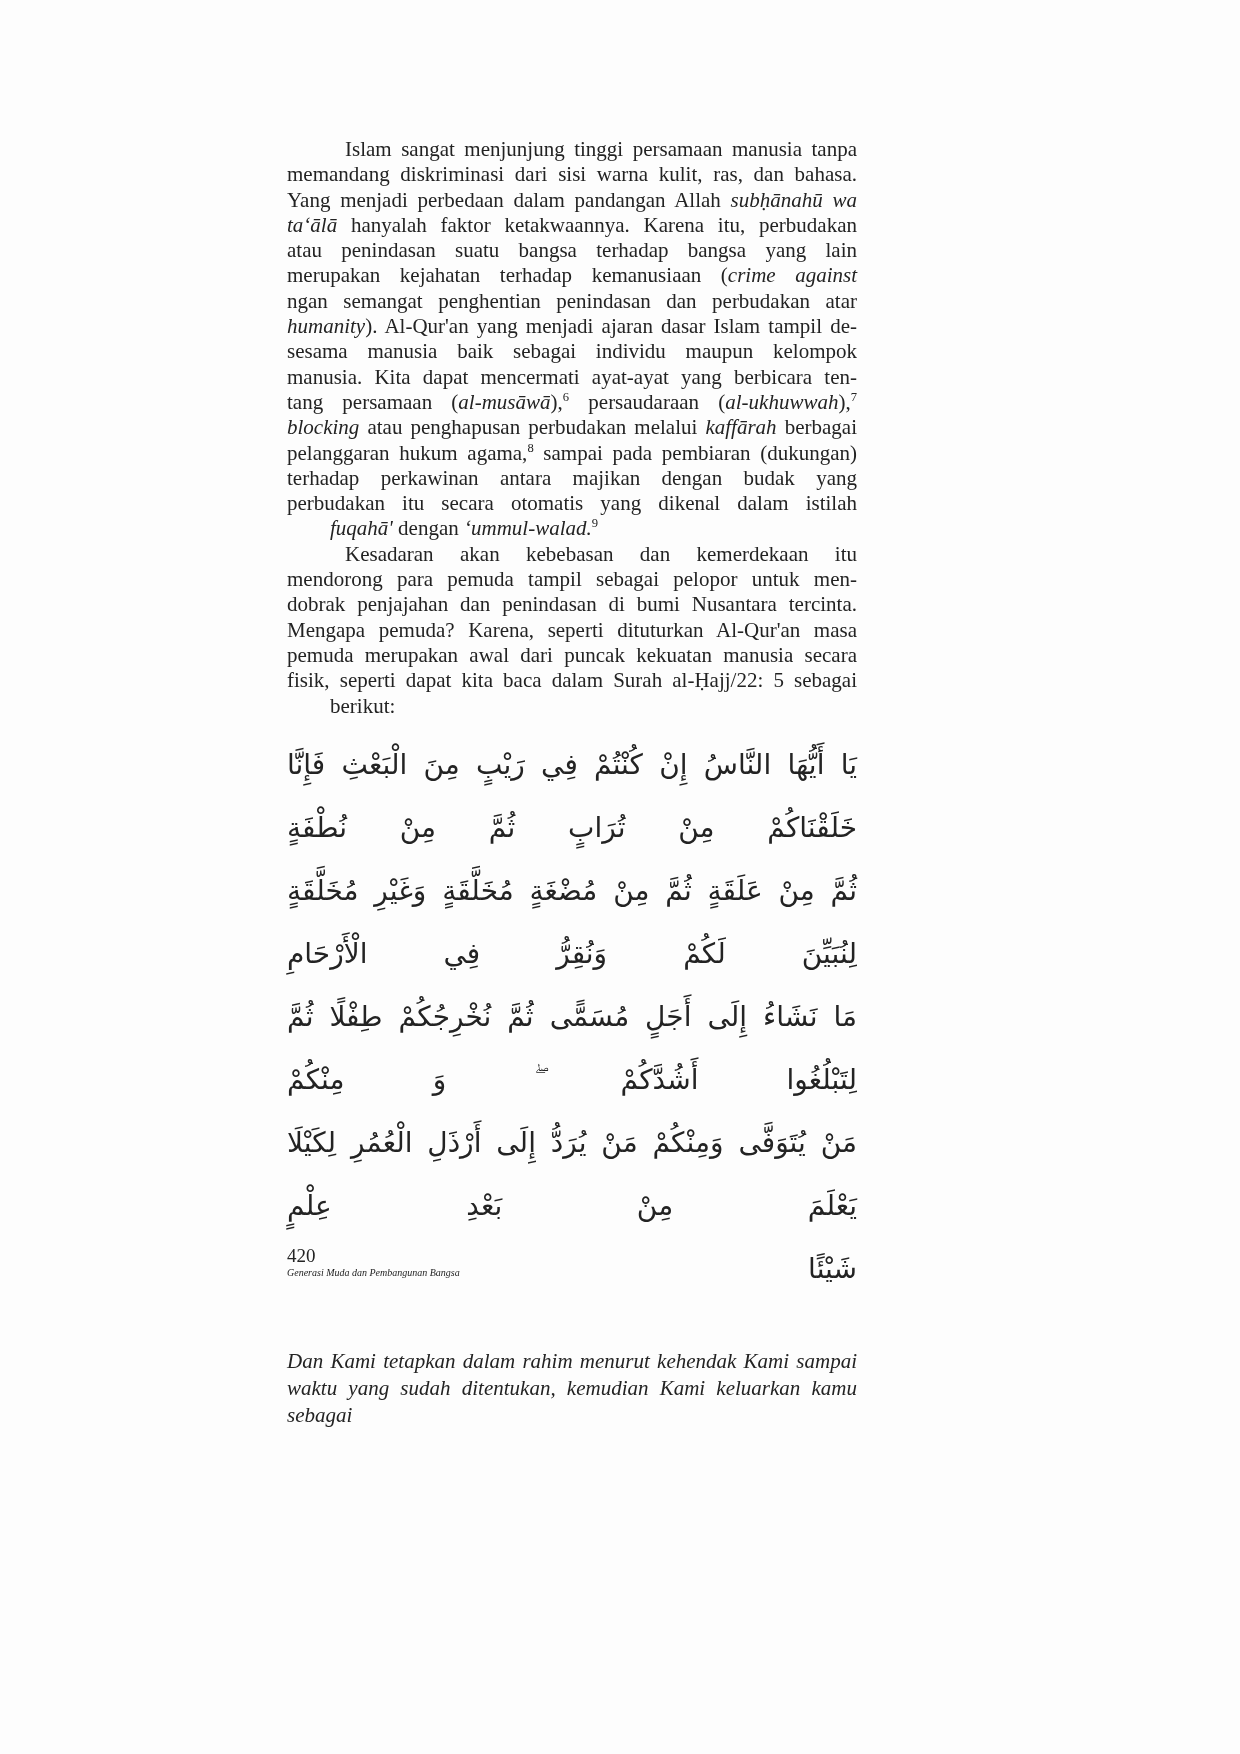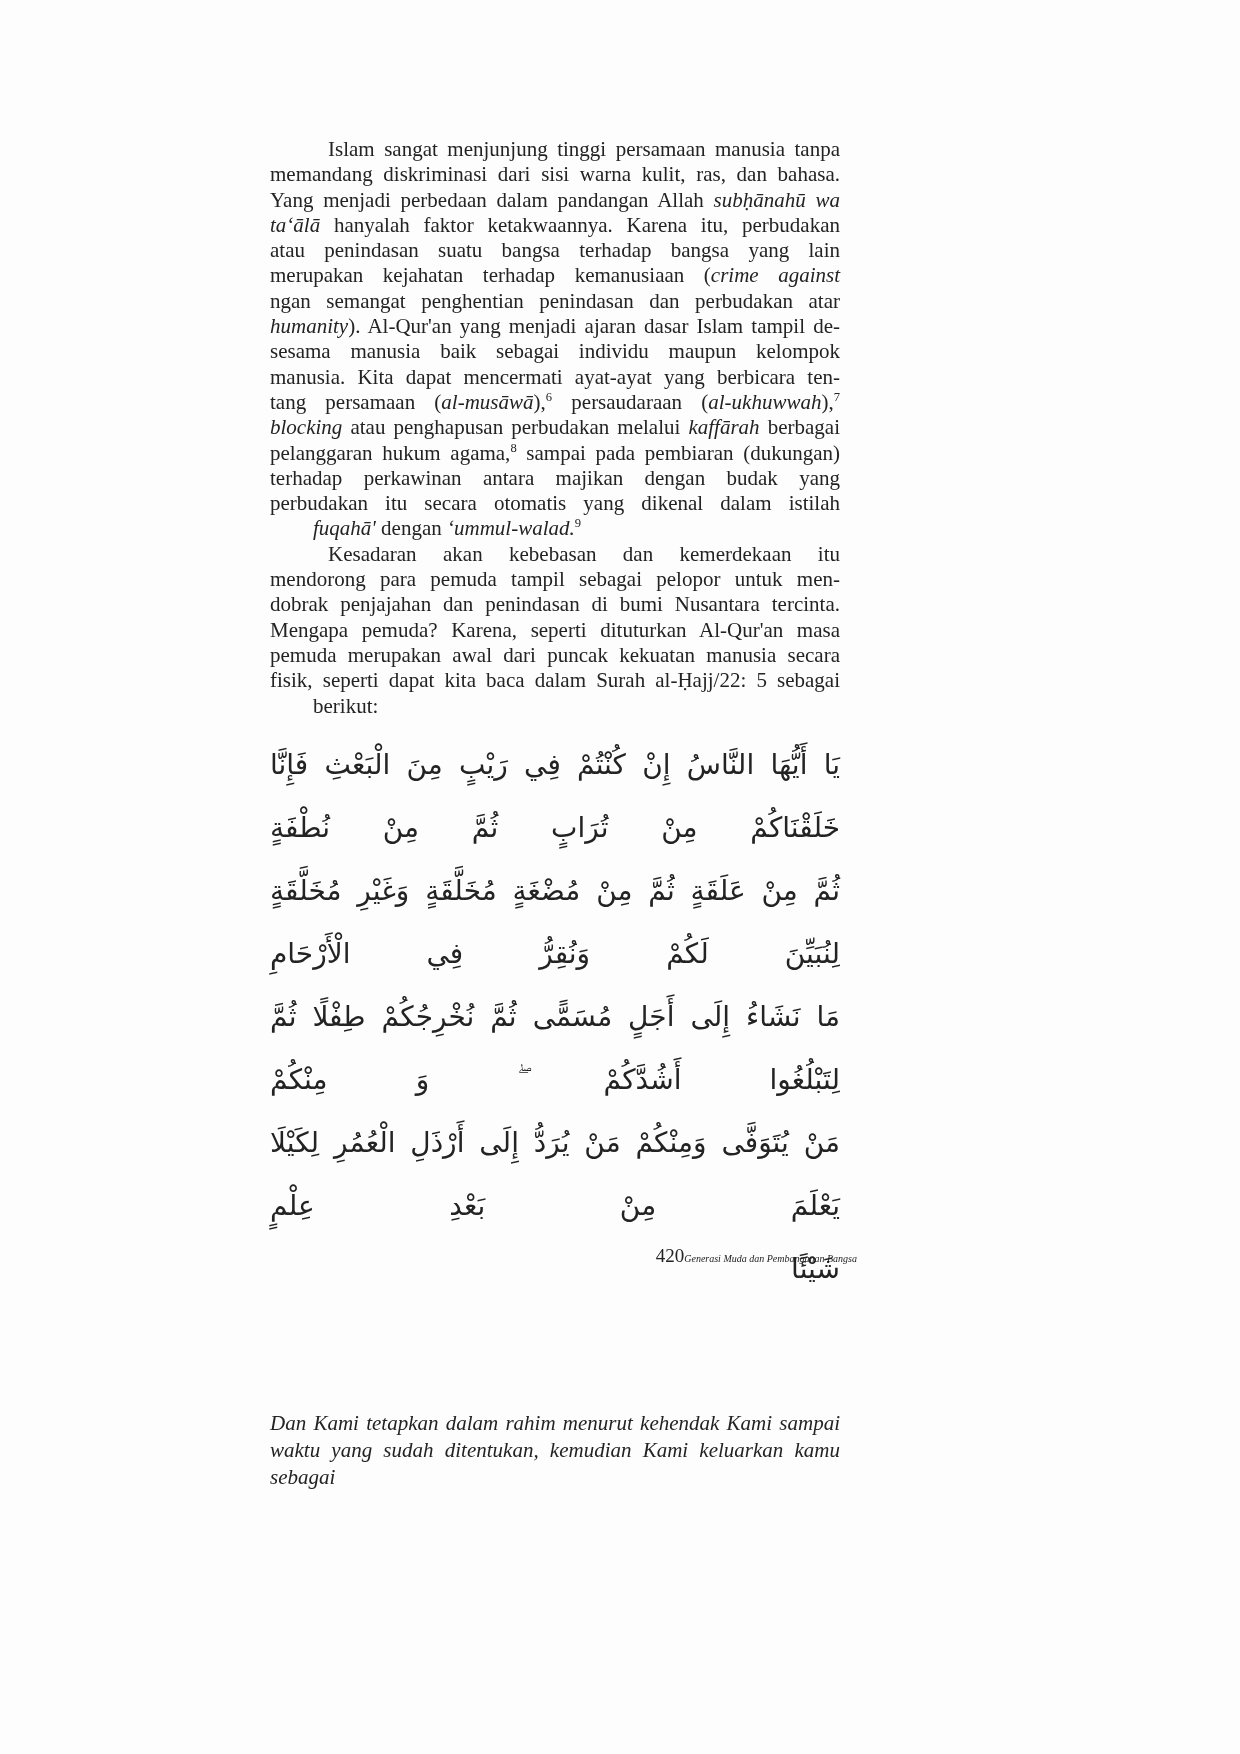--- a/index.html
+++ b/index.html
@@ -7,21 +7,21 @@
     position:relative;
     width:1240px;height:1754px;
     margin:0 auto;
     background:#fdfdfd;
     overflow:hidden;
     font-family:"Liberation Serif", serif;
     color:#232323;
   }
   .text-block{
     position:absolute;
-    left:270px;top:137px;
+    left:287px;top:137px;
     width:570px;
   }
   .para .line{
     font-size:21px;
     line-height:25.3px;
     text-align:justify;
     text-align-last:justify;
     text-justify:inter-word;
     white-space:normal;
   }
@@ -38,37 +38,38 @@
     font-family:"DejaVu Sans", sans-serif;
     font-size:28px;
     line-height:63px;
     direction:rtl;
     text-align:justify;
     text-align-last:justify;
   }
   .arabic .line.last{ text-align-last:right; }
 
   .translation{
-    margin-top:110px;
+    margin-top:48px;
     font-style:italic;
   }
   .translation .line{
     font-size:21px;
     line-height:27px;
     text-align:justify;
     text-align-last:justify;
   }
 
   .footer{
     position:absolute;
     left:287px;top:1245px;
     width:570px;
     display:flex;
     justify-content:flex-end;
     align-items:baseline;
+    flex-direction:column;
   }
   .footer .page-number{
     font-size:19px;
     font-style:normal;
   }
   .footer .running-title{
     font-size:10px;
     font-style:italic;
   }
 </style>

